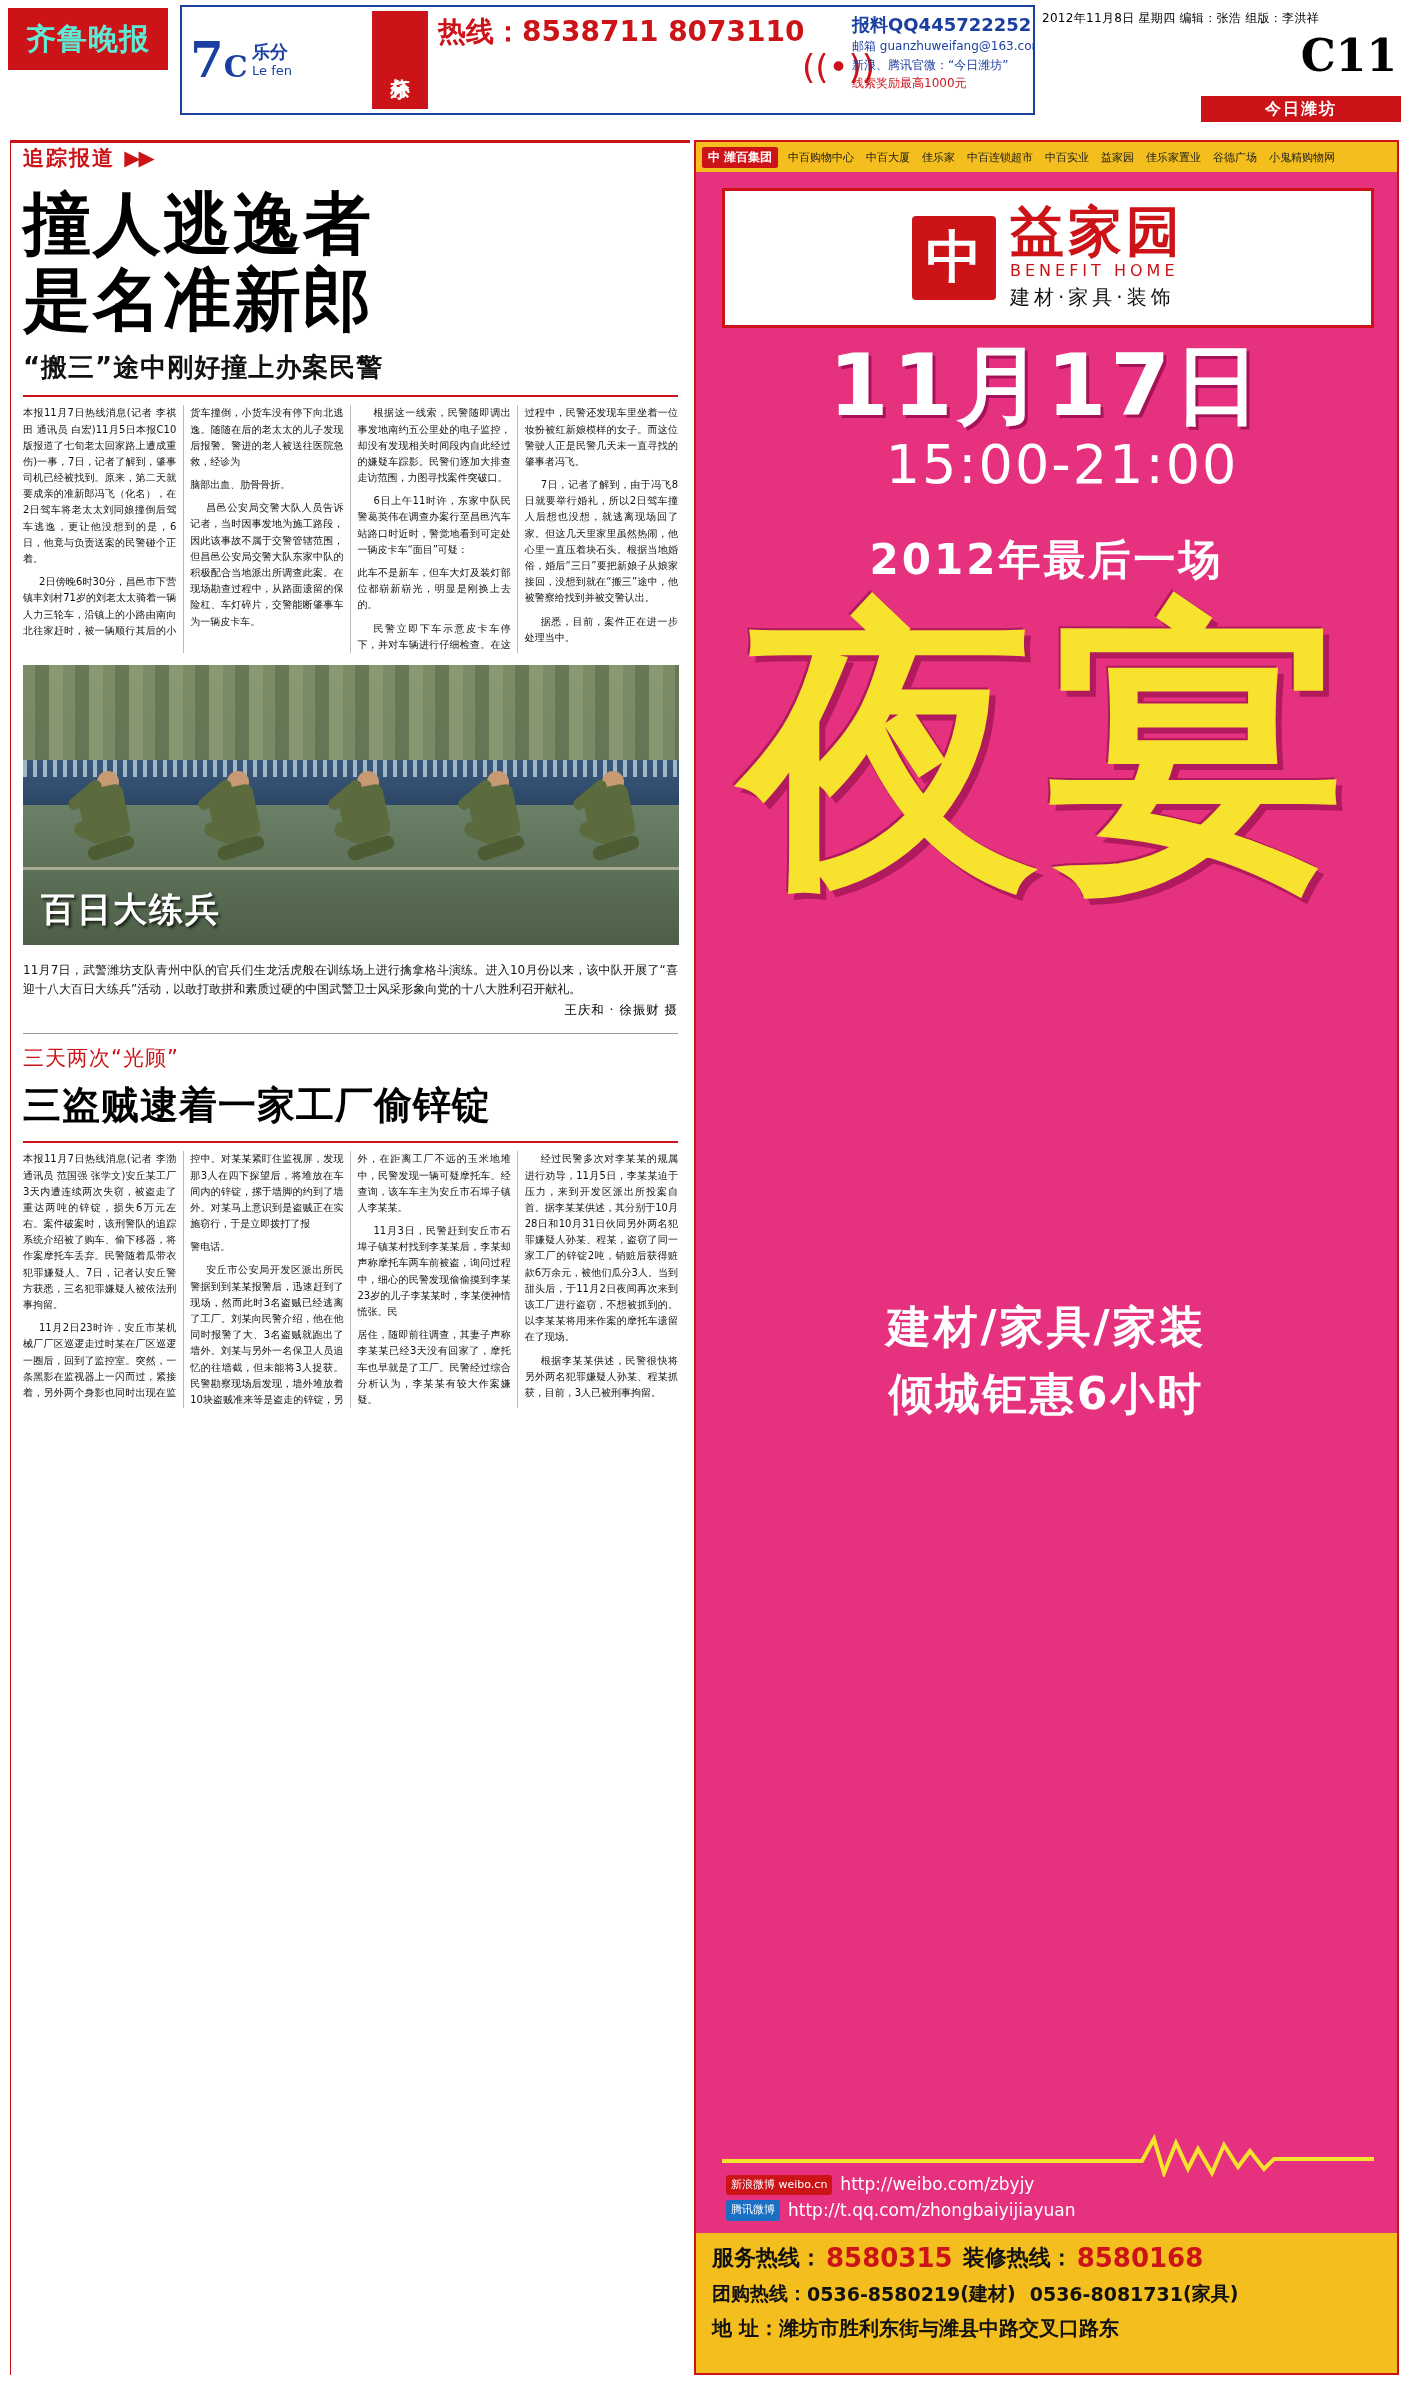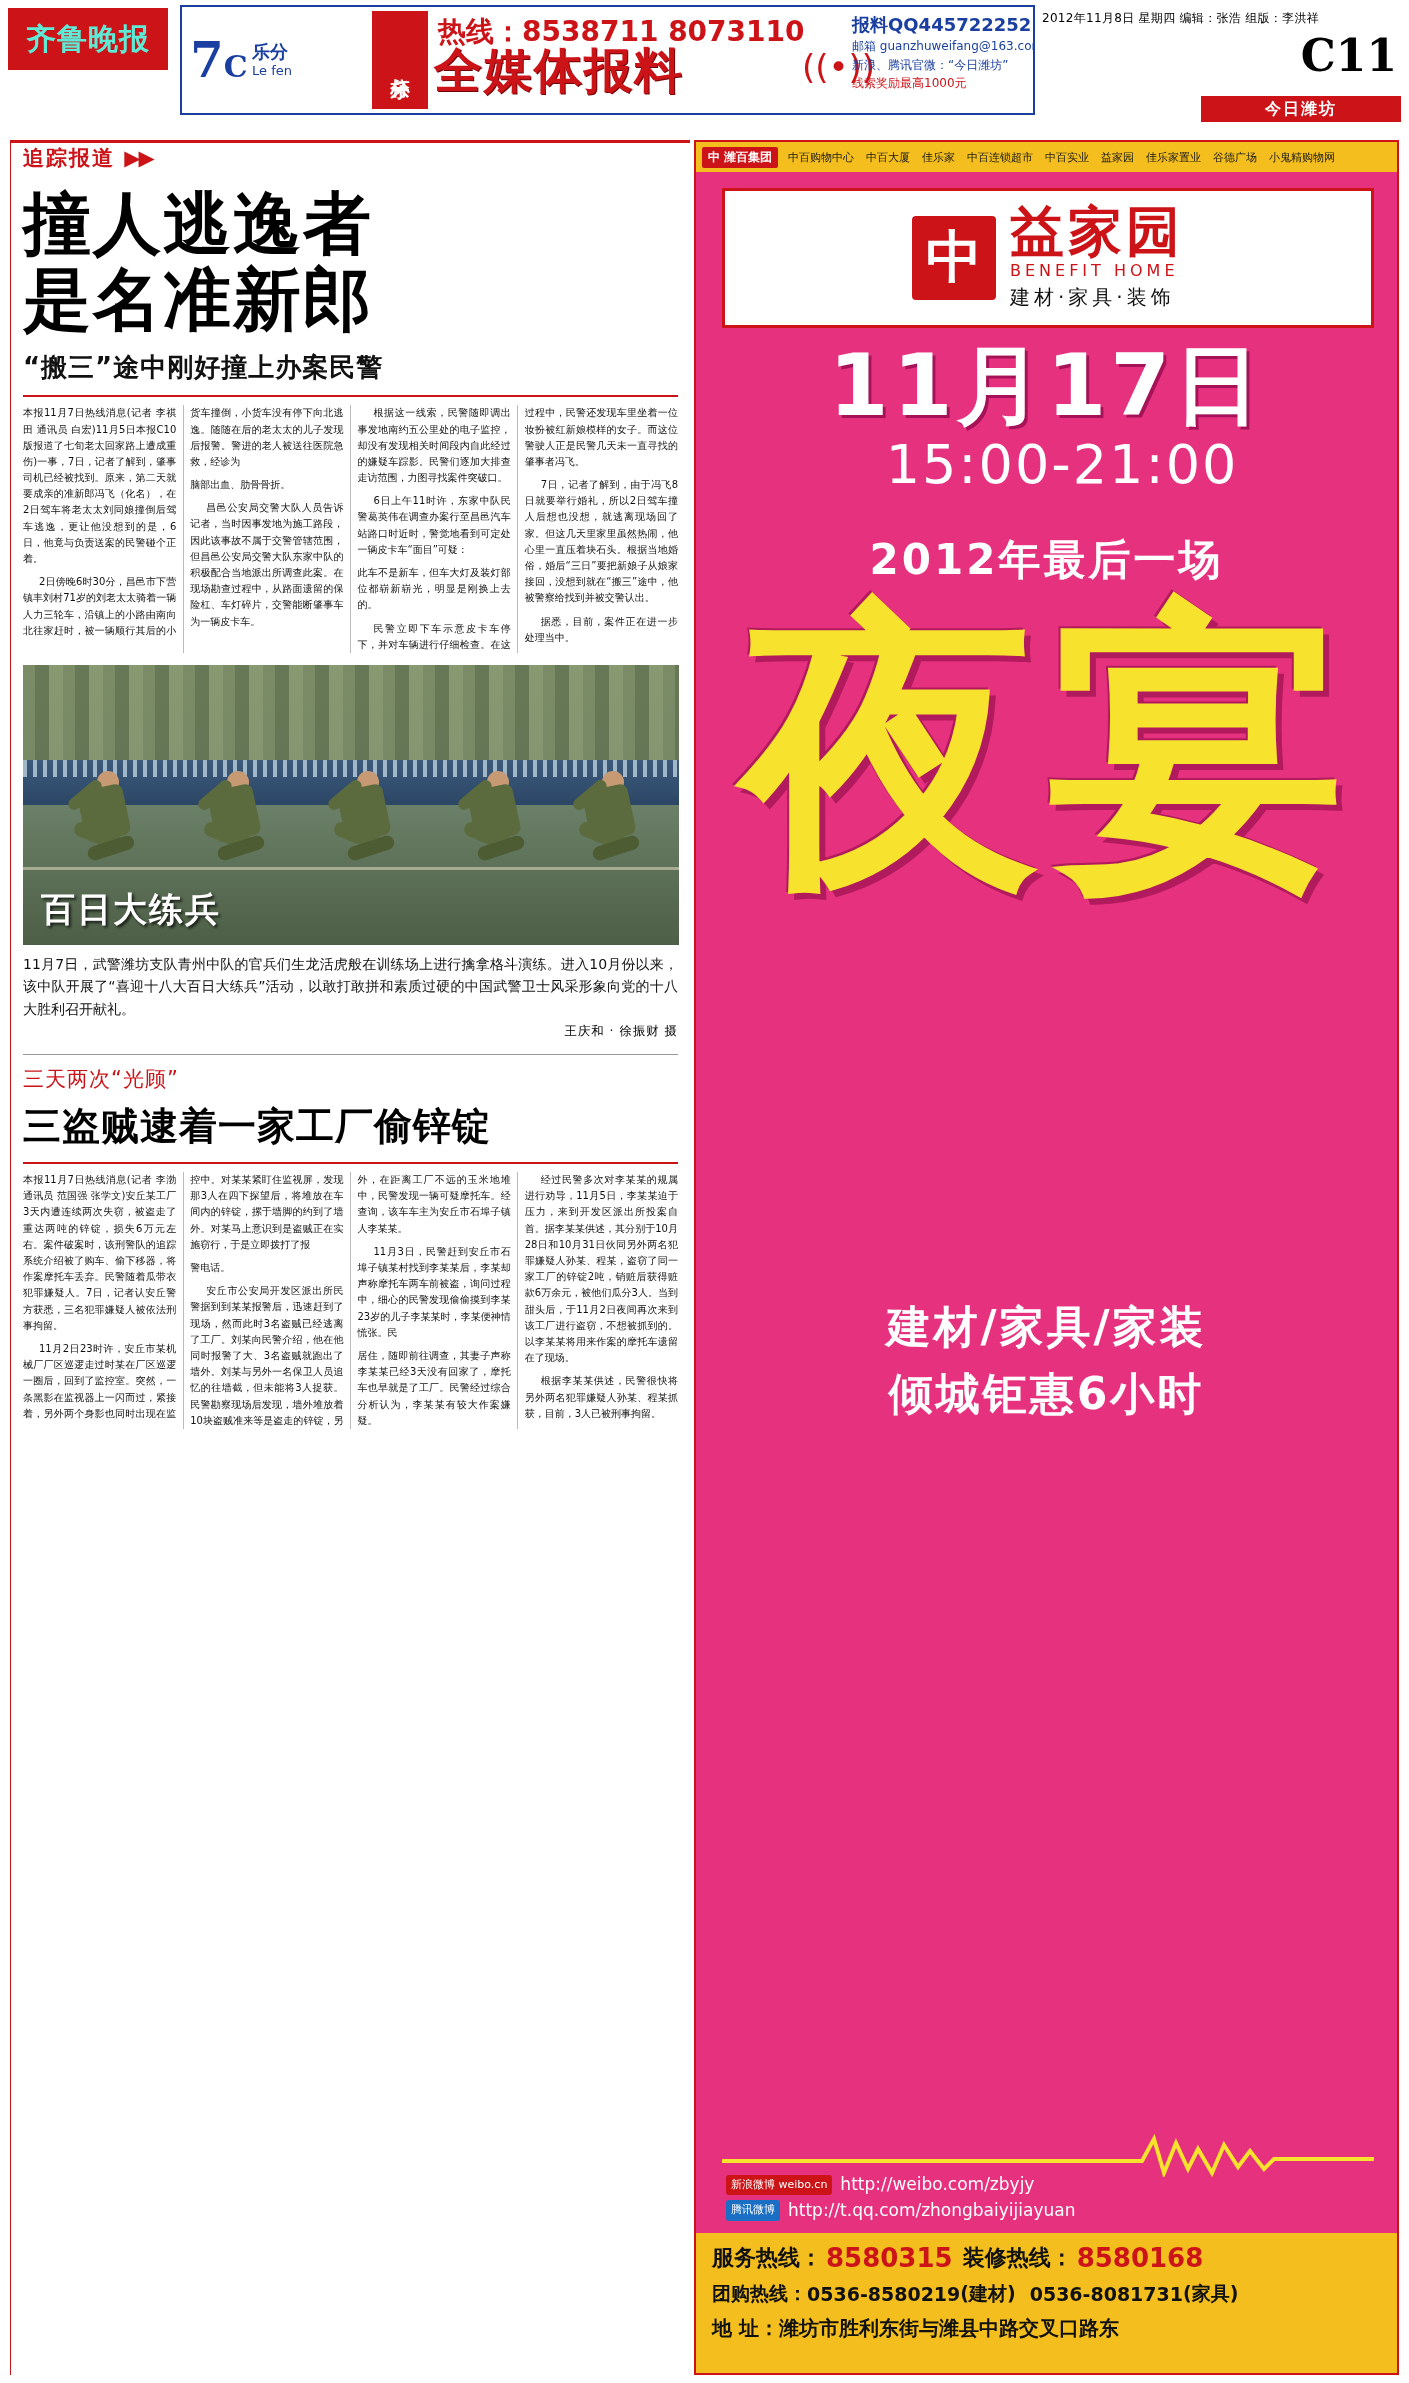--- a/index.html
+++ b/index.html
@@ -153,21 +153,21 @@
   .soldier .armA {
     position:absolute; left:2px; top:26px; width:40px; height:12px;
     background:#5c6b3e; border-radius:6px; transform: rotate(-40deg);
   }
   .photo-caption-in {
     position: absolute; left: 18px; bottom: 12px;
     font-size: 34px; font-weight: bold; color: #fff; letter-spacing: 2px;
     text-shadow: 2px 2px 3px rgba(0,0,0,.75);
   }
   .cap-text {
-    font-size: 14px; line-height: 1.6; color: #111; margin-top: 8px;
+    font-size: 12px; line-height: 1.6; color: #111; margin-top: 16px;
     text-align: justify;
   }
   .cap-credit { text-align: right; font-size: 12.4px; margin-top: 3px; letter-spacing:1px;}
 
   .rule-gray { height: 1px; background: #999; margin: 14px 0 10px 0; }
   .kicker2 { font-size: 21px; color: #cc1318; letter-spacing: 1px; margin-bottom: 8px;}
   .headline2 {
     font-size: 38px; font-weight: bold; letter-spacing: 1px; color: #000;
     margin-bottom: 6px;
   }
@@ -274,21 +274,20 @@
         <div class="lefen-mark">7<span style="font-size:30px">C</span></div>
         <div class="lefen-txt">
           <b>乐分</b>
           <span>Le fen</span>
         </div>
       </div>
       <div class="ad-red-tab">乐分杯</div>
       <div class="ad-hotline">
         <span class="lbl">热线：</span><span>8538711  8073110</span>
       </div>
-      <div class="ad-big">全媒体报料</div>
       <div class="ad-wifi">((•))</div>
       <div class="ad-qq">报料QQ445722252</div>
       <div class="ad-lines">
         <div>邮箱  guanzhuweifang@163.com</div>
         <div>新浪、腾讯官微：“今日潍坊”</div>
         <div class="redtxt">线索奖励最高1000元</div>
       </div>
     </div>
 
     <div class="date-line">2012年11月8日    星期四    编辑：张浩    组版：李洪祥</div>

